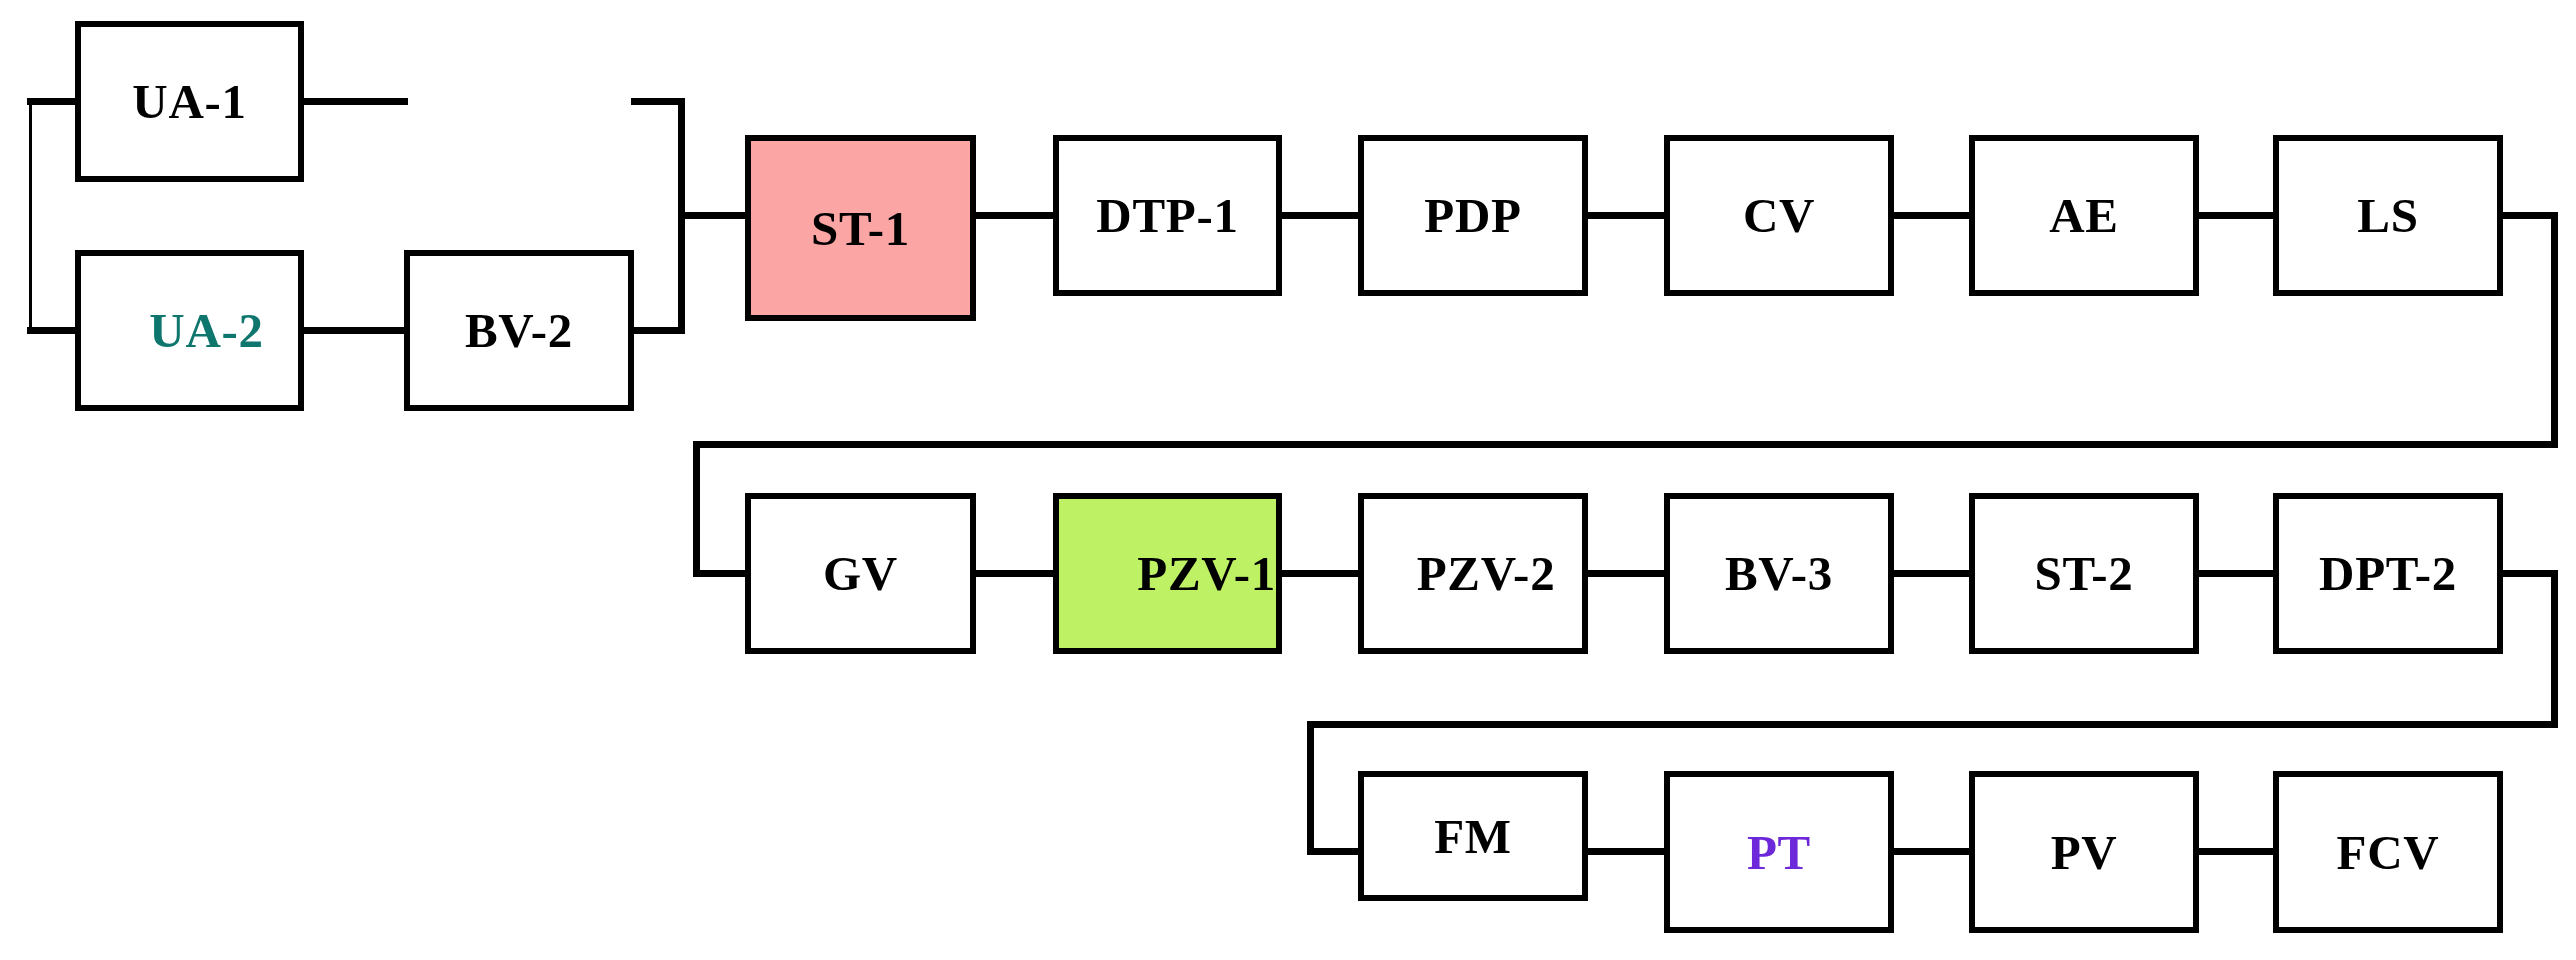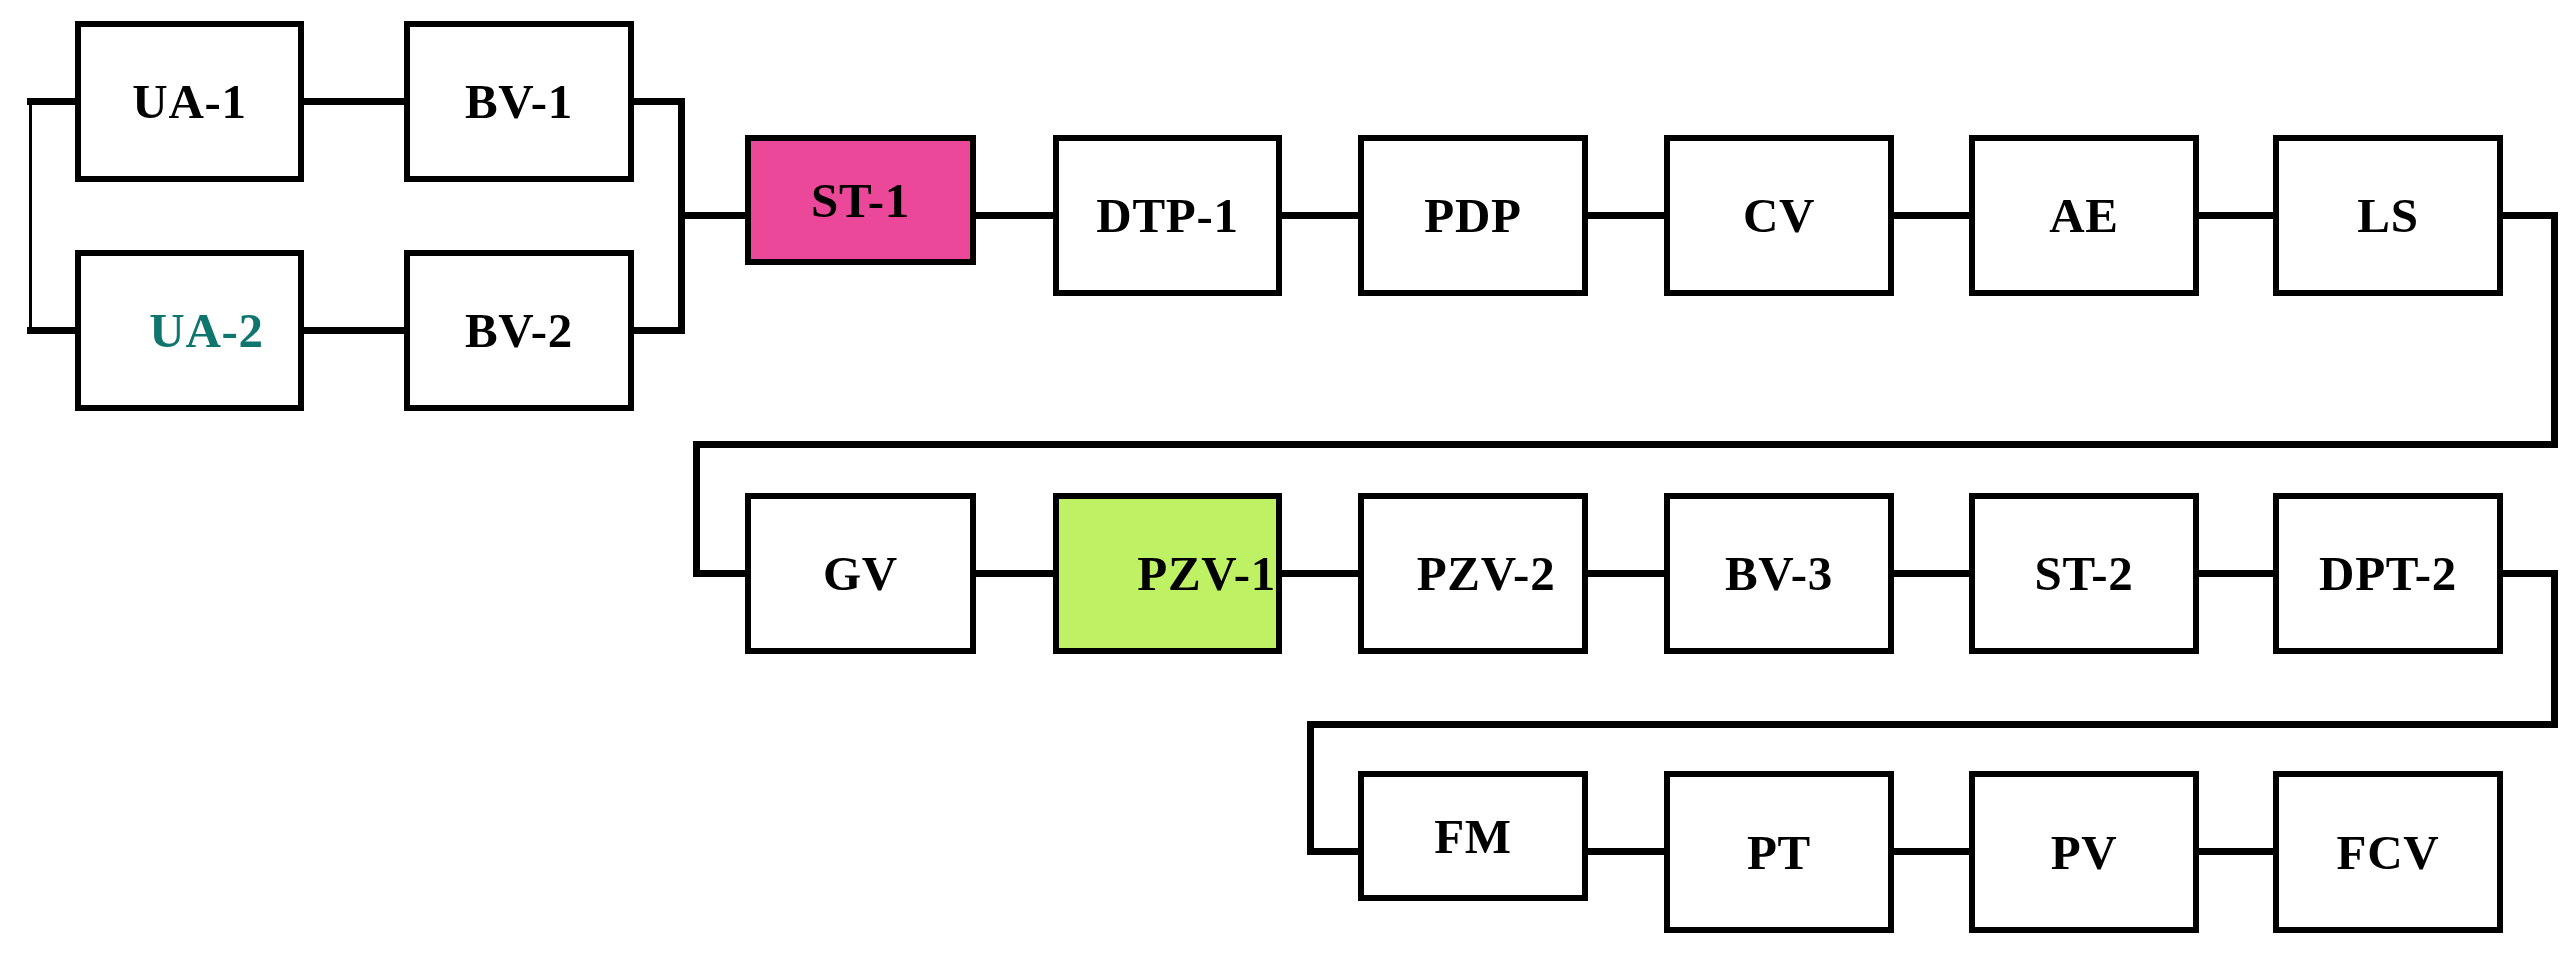--- a/index.html
+++ b/index.html
@@ -71,30 +71,27 @@
     <div class="seg" style="left: 2551px; top: 570px; width: 6.8px; height: 157px; background: rgb(0, 0, 0);"></div>
     <div class="seg" style="left: 1307px; top: 721px; width: 1251px; height: 6.8px; background: rgb(0, 0, 0);"></div>
     <div class="seg" style="left: 1307px; top: 721px; width: 6.8px; height: 134px; background: rgb(0, 0, 0);"></div>
     <div class="seg" style="left: 1307px; top: 848px; width: 55px; height: 6.8px; background: rgb(0, 0, 0);"></div>
     <div class="seg" style="left: 1585px; top: 848px; width: 83px; height: 6.8px; background: rgb(0, 0, 0);"></div>
     <div class="seg" style="left: 1890px; top: 848px; width: 83px; height: 6.8px; background: rgb(0, 0, 0);"></div>
     <div class="seg" style="left: 2196px; top: 848px; width: 81px; height: 6.8px; background: rgb(0, 0, 0);"></div>
     <div class="node" style="left: 75px; top: 20.5px; width: 229px; height: 161px; border-width: 6.8px; border-color: rgb(0, 0, 0); background: rgb(255, 255, 255);">
       <span class="node-label" style="color: rgb(0, 0, 0);">UA-1</span>
     </div>
-    <div class="node" style="left: 404px; top: 20.5px; width: 230px; height: 161px; border-width: 6.8px; border-color: rgb(0, 0, 0); background: rgb(255, 255, 255);">
-      <span class="node-label" style="color: rgb(0, 0, 0);">BV-1</span>
-    </div>
     <div class="node" style="left: 75px; top: 250px; width: 229px; height: 161px; border-width: 6.8px; border-color: rgb(0, 0, 0); background: rgb(255, 255, 255);">
       <span class="node-label" style="color: #0f766e; margin-left: 34px;">UA-2</span>
     </div>
     <div class="node" style="left: 404px; top: 250px; width: 230px; height: 161px; border-width: 6.8px; border-color: rgb(0, 0, 0); background: rgb(255, 255, 255);">
       <span class="node-label" style="color: rgb(0, 0, 0);">BV-2</span>
     </div>
-    <div class="node" style="left: 745px; top: 135px; width: 231px; height: 130px; border-width: 6.8px; border-color: rgb(0, 0, 0); background: #ec4899;">
+    <div class="node" style="left: 745px; top: 135px; width: 231px; height: 186px; border-width: 6.8px; border-color: rgb(0, 0, 0); background: #fca5a5;">
       <span class="node-label" style="color: rgb(0, 0, 0);">ST-1</span>
     </div>
     <div class="node" style="left: 1053px; top: 135px; width: 229px; height: 161px; border-width: 6.8px; border-color: rgb(0, 0, 0); background: rgb(255, 255, 255);">
       <span class="node-label" style="color: rgb(0, 0, 0);">DTP-1</span>
     </div>
     <div class="node" style="left: 1358px; top: 135px; width: 230px; height: 161px; border-width: 6.8px; border-color: rgb(0, 0, 0); background: rgb(255, 255, 255);">
       <span class="node-label" style="color: rgb(0, 0, 0);">PDP</span>
     </div>
     <div class="node" style="left: 1664px; top: 135px; width: 230px; height: 161px; border-width: 6.8px; border-color: rgb(0, 0, 0); background: rgb(255, 255, 255);">
       <span class="node-label" style="color: rgb(0, 0, 0);">CV</span>
@@ -120,21 +117,21 @@
     <div class="node" style="left: 1969px; top: 493px; width: 230px; height: 161px; border-width: 6.8px; border-color: rgb(0, 0, 0); background: rgb(255, 255, 255);">
       <span class="node-label" style="color: rgb(0, 0, 0);">ST-2</span>
     </div>
     <div class="node" style="left: 2273px; top: 493px; width: 230px; height: 161px; border-width: 6.8px; border-color: rgb(0, 0, 0); background: rgb(255, 255, 255);">
       <span class="node-label" style="color: rgb(0, 0, 0);">DPT-2</span>
     </div>
     <div class="node" style="left: 1358px; top: 771px; width: 230px; height: 130px; border-width: 6.8px; border-color: rgb(0, 0, 0); background: rgb(255, 255, 255);">
       <span class="node-label" style="color: rgb(0, 0, 0);">FM</span>
     </div>
     <div class="node" style="left: 1664px; top: 771px; width: 230px; height: 162px; border-width: 6.8px; border-color: rgb(0, 0, 0); background: rgb(255, 255, 255);">
-      <span class="node-label" style="color: #000000;">PT</span>
+      <span class="node-label" style="color: #6d28d9;">PT</span>
     </div>
     <div class="node" style="left: 1969px; top: 771px; width: 230px; height: 162px; border-width: 6.8px; border-color: rgb(0, 0, 0); background: rgb(255, 255, 255);">
       <span class="node-label" style="color: rgb(0, 0, 0);">PV</span>
     </div>
     <div class="node" style="left: 2273px; top: 771px; width: 230px; height: 162px; border-width: 6.8px; border-color: rgb(0, 0, 0); background: rgb(255, 255, 255);">
       <span class="node-label" style="color: rgb(0, 0, 0);">FCV</span>
     </div>
   </div>
 
 

